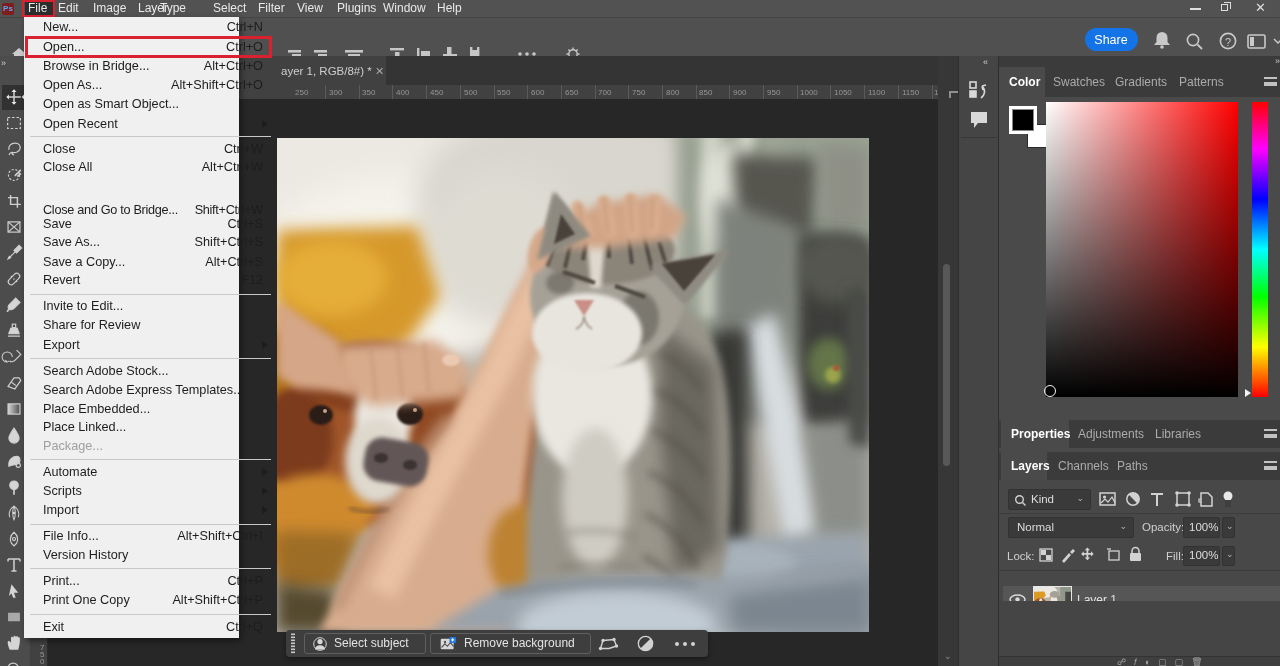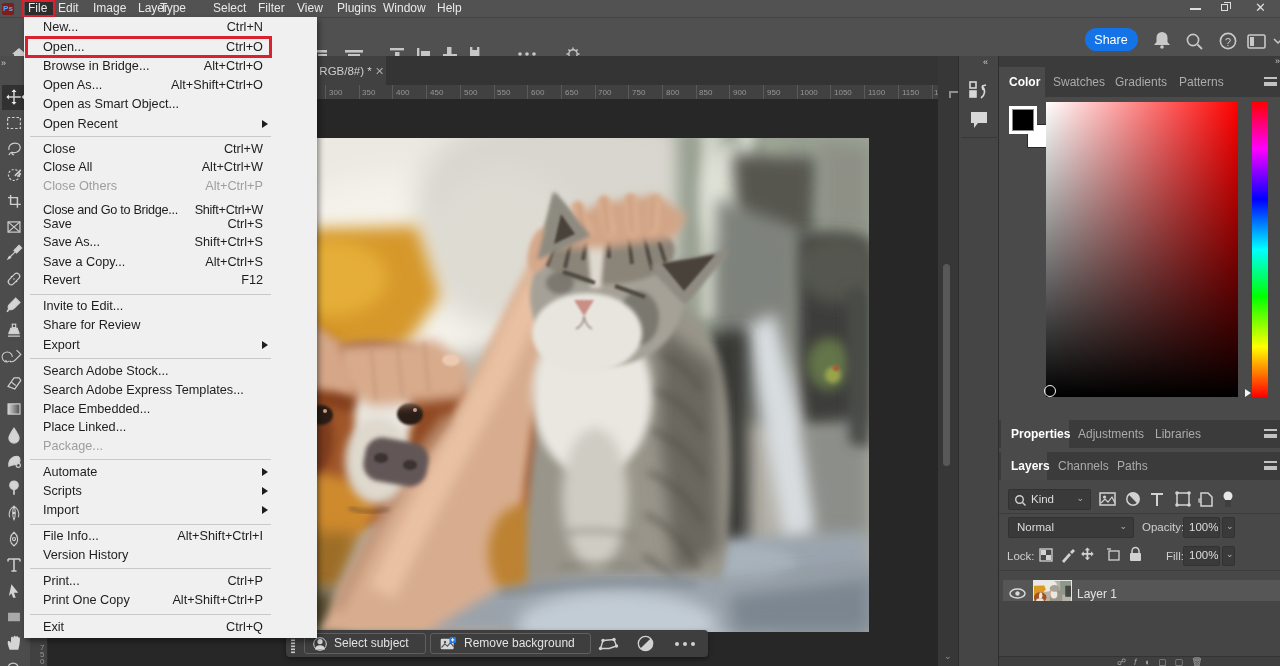--- a/index.html
+++ b/index.html
@@ -23,21 +23,21 @@
   #iconstrip { left:958px; top:56px; width:40px; height:610px; background:#454545; border-left:1px solid #2e2e2e;}
   #rpanel { left:998px; top:56px; width:282px; height:610px; background:#474747; border-left:1px solid #2e2e2e;}
   .tabstrip { position:absolute; left:0; width:282px; background:#3b3b3b; }
   .ptab { position:absolute; top:0; font-size:12px; }
   .ptab.on { background:#4a4a4a; color:#fff; font-weight:bold; }
   .ptab.off { color:#ababab; }
   .hamb { position:absolute; right:4px; width:13px; height:9px; border-top:2px solid #c2c2c2; border-bottom:2px solid #c2c2c2; }
   .hamb:before { content:""; position:absolute; left:0; top:2.5px; width:13px; height:2px; background:#c2c2c2; }
   .inbox { position:absolute; background:#3a3a3a; border:1px solid #323232; border-radius:2px; color:#dcdcdc; font-size:11.5px; }
   
-  #dropdown { left:24px; top:17px; width:293px; height:621px; background:#f0f0f0;
+  #dropdown { left:24px; top:17px; width:215px; height:621px; background:#f0f0f0;
      box-shadow:2px 3px 6px rgba(0,0,0,.45); }
   .drow { position:absolute; left:0; width:253px; height:19.3px; line-height:19.3px; font-size:12.7px; color:#1d1d1d; }
   .drow .lab { position:absolute; left:19px; }
   .drow .sc  { position:absolute; right:14px; }
   .drow.dis  { color:#9f9f9f; }
   .dsep { position:absolute; left:6px; width:241px; height:1px; background:#c9c9c9; }
   .sub { position:absolute; right:9px; top:5px; width:0; height:0; border-left:6px solid #1d1d1d; border-top:4.5px solid transparent; border-bottom:4.5px solid transparent; }
   .redbox { position:absolute; border:3px solid #da2130; }
   
   #taskbar { left:286px; top:630px; width:422px; height:27px; background:#3e3e3e; border-radius:4px;
@@ -278,21 +278,21 @@
         </g>
       </svg>
       <div class="abs" style="left:167px;top:70px;color:#cfcfcf;font-size:11.5px;">Fill:</div>
       <div class="inbox" style="left:184px;top:66px;width:37px;height:20px;">
           <span style="position:absolute;left:5px;top:2px;">100%</span>
         </div>
       <div class="inbox" style="left:223px;top:66px;width:13px;height:20px;">
           <span style="position:absolute;left:3px;top:2px;color:#b5b5b5;font-size:9px;">⌄</span>
         </div>
       <div class="abs" style="left:0;top:90px;width:282px;height:1px;background:#3c3c3c;"></div>
-      <div class="abs" style="left:4px;top:100px;width:278px;height:28px;background:#565656;text-align:right;">
+      <div class="abs" style="left:4px;top:106px;width:278px;height:28px;background:#565656;text-align:right;">
         <svg style="position:absolute;left:6px;top:8px;" width="17" height="11" viewBox="0 0 17 11">
             <ellipse cx="8.5" cy="5.5" rx="7.5" ry="4.5" fill="none" stroke="#d8d8d8" stroke-width="1.5"></ellipse>
             <circle cx="8.5" cy="5.5" r="2.2" fill="#d8d8d8"></circle>
           </svg>
         <div style="position:absolute;left:30px;top:0px;width:39px;height:28px;background:#757575;border:1px solid #e8e8e8;overflow:hidden;">
           <svg width="37" height="26" viewBox="0 0 592 494" preserveAspectRatio="none">
             <rect width="592" height="494" fill="#b6b3aa"></rect>
             <ellipse cx="140" cy="80" rx="230" ry="130" fill="#ece9e2"></ellipse>
             <rect x="420" y="0" width="172" height="260" fill="#8f978a"></rect>
             <rect x="500" y="90" width="92" height="210" fill="#454641"></rect>
@@ -658,24 +658,20 @@
         <span class="sub"></span>
       </div>
     <div class="drow" style="top:123.2px;">
         <span class="lab">Close</span>
         <span class="sc">Ctrl+W</span>
       </div>
     <div class="drow" style="top:140.8px;">
         <span class="lab">Close All</span>
         <span class="sc">Alt+Ctrl+W</span>
       </div>
-    <div class="drow dis" style="top:159.9px;">
-        <span class="lab">Close Others</span>
-        <span class="sc">Alt+Ctrl+P</span>
-      </div>
     <div class="drow" style="top:184px;letter-spacing:-0.3px;">
         <span class="lab">Close and Go to Bridge...</span>
         <span class="sc">Shift+Ctrl+W</span>
       </div>
     <div class="drow" style="top:197.7px;padding-left:44px;">
         <span class="lab">Save</span>
         <span class="sc">Ctrl+S</span>
       </div>
     <div class="drow" style="top:216.3px;">
         <span class="lab">Save As...</span>

